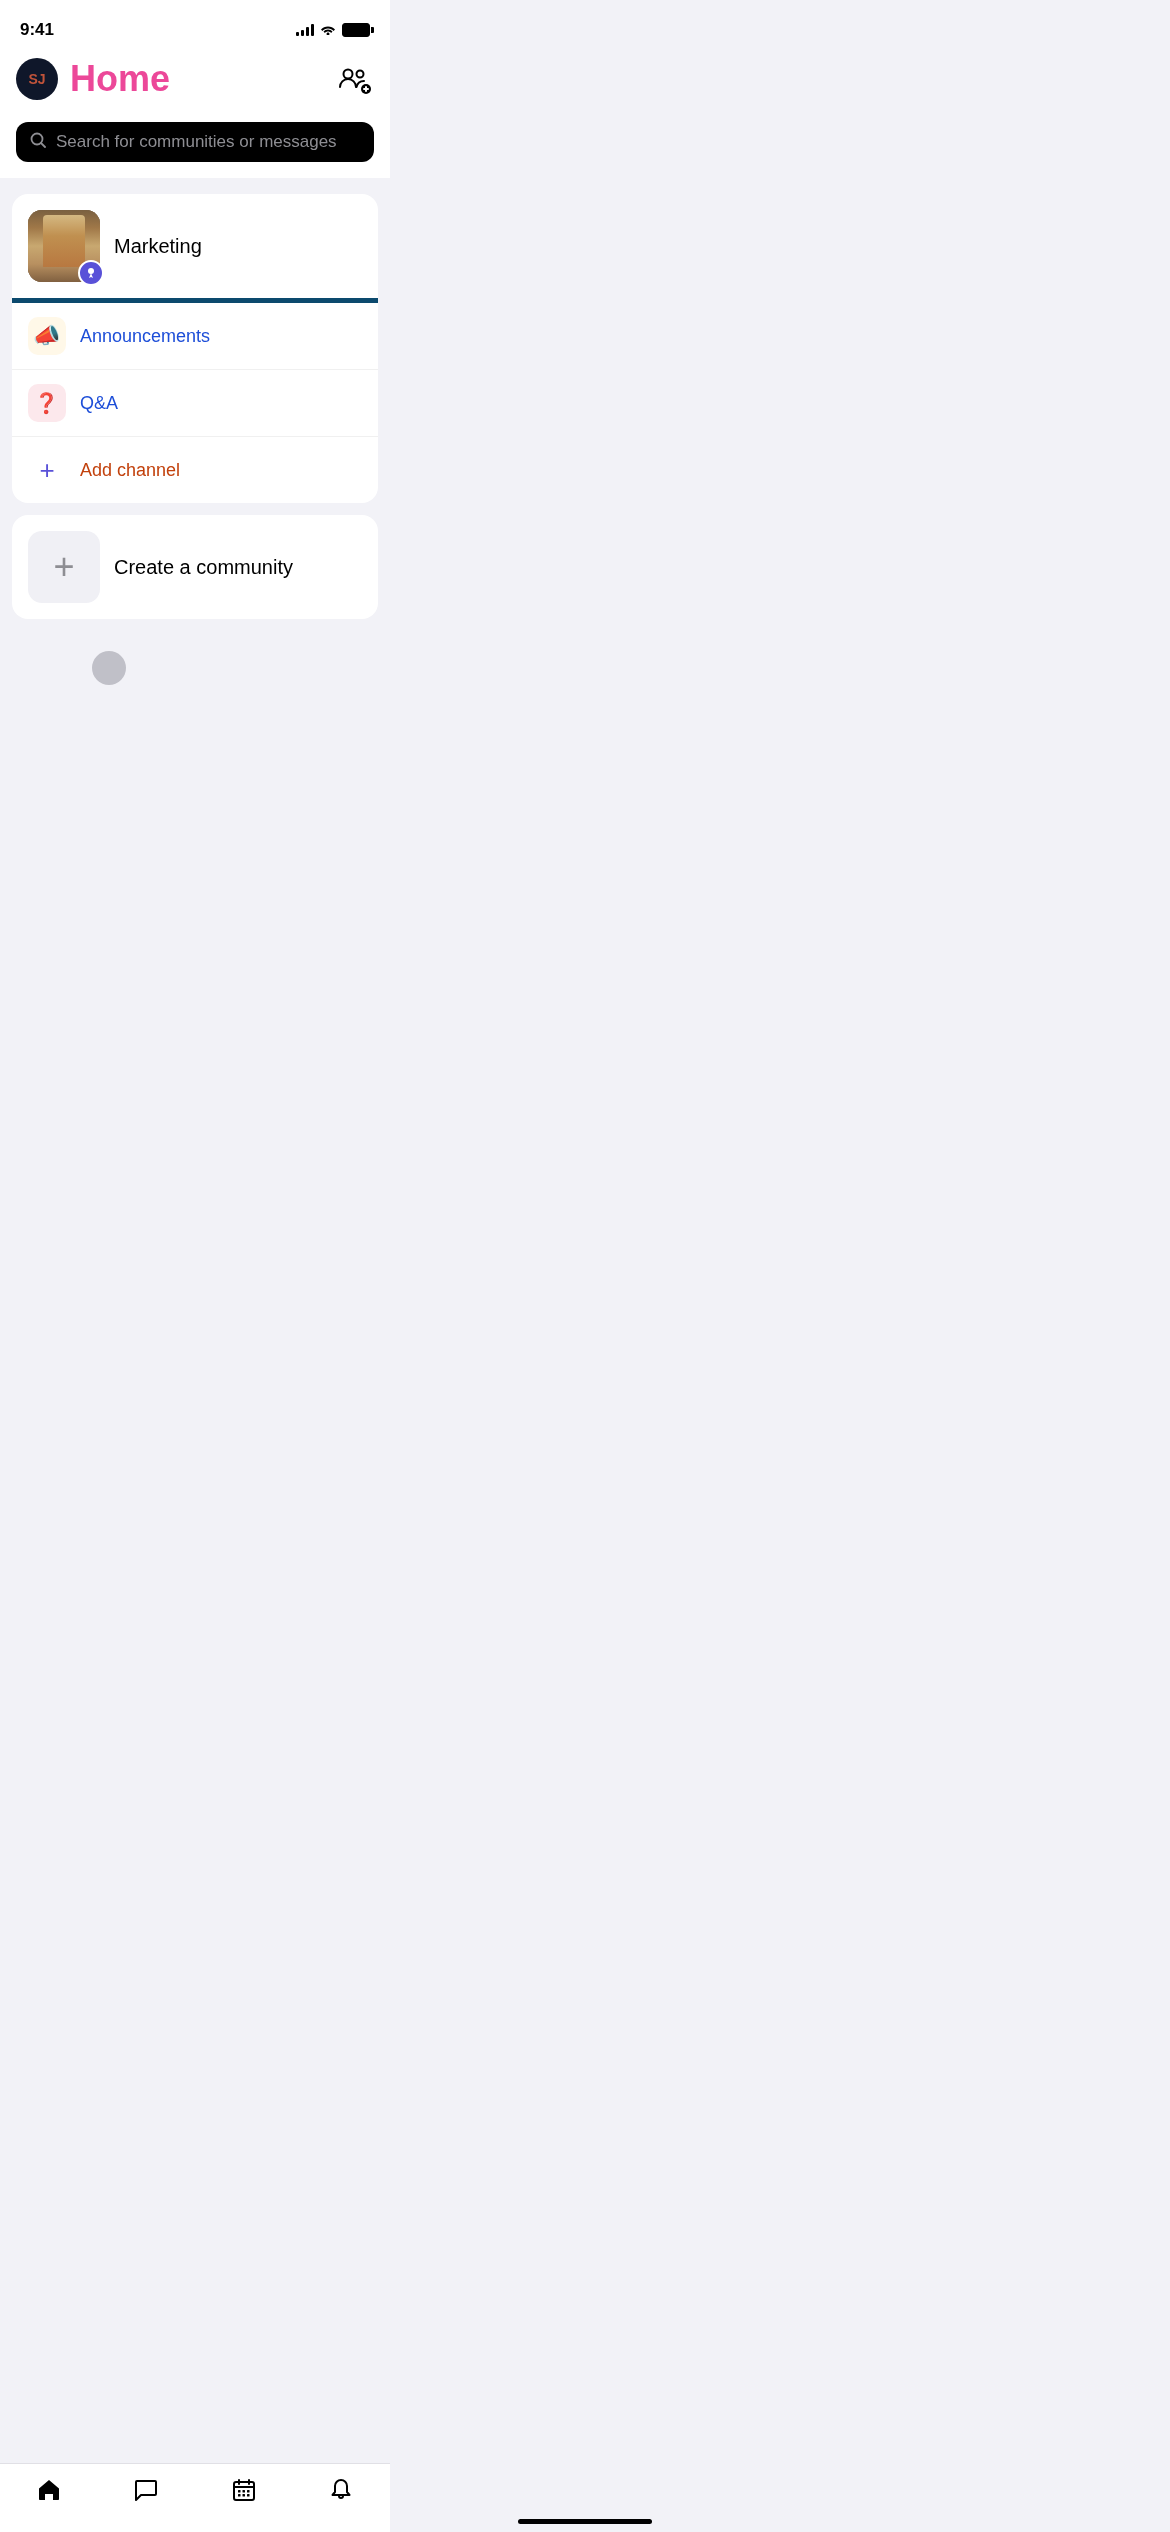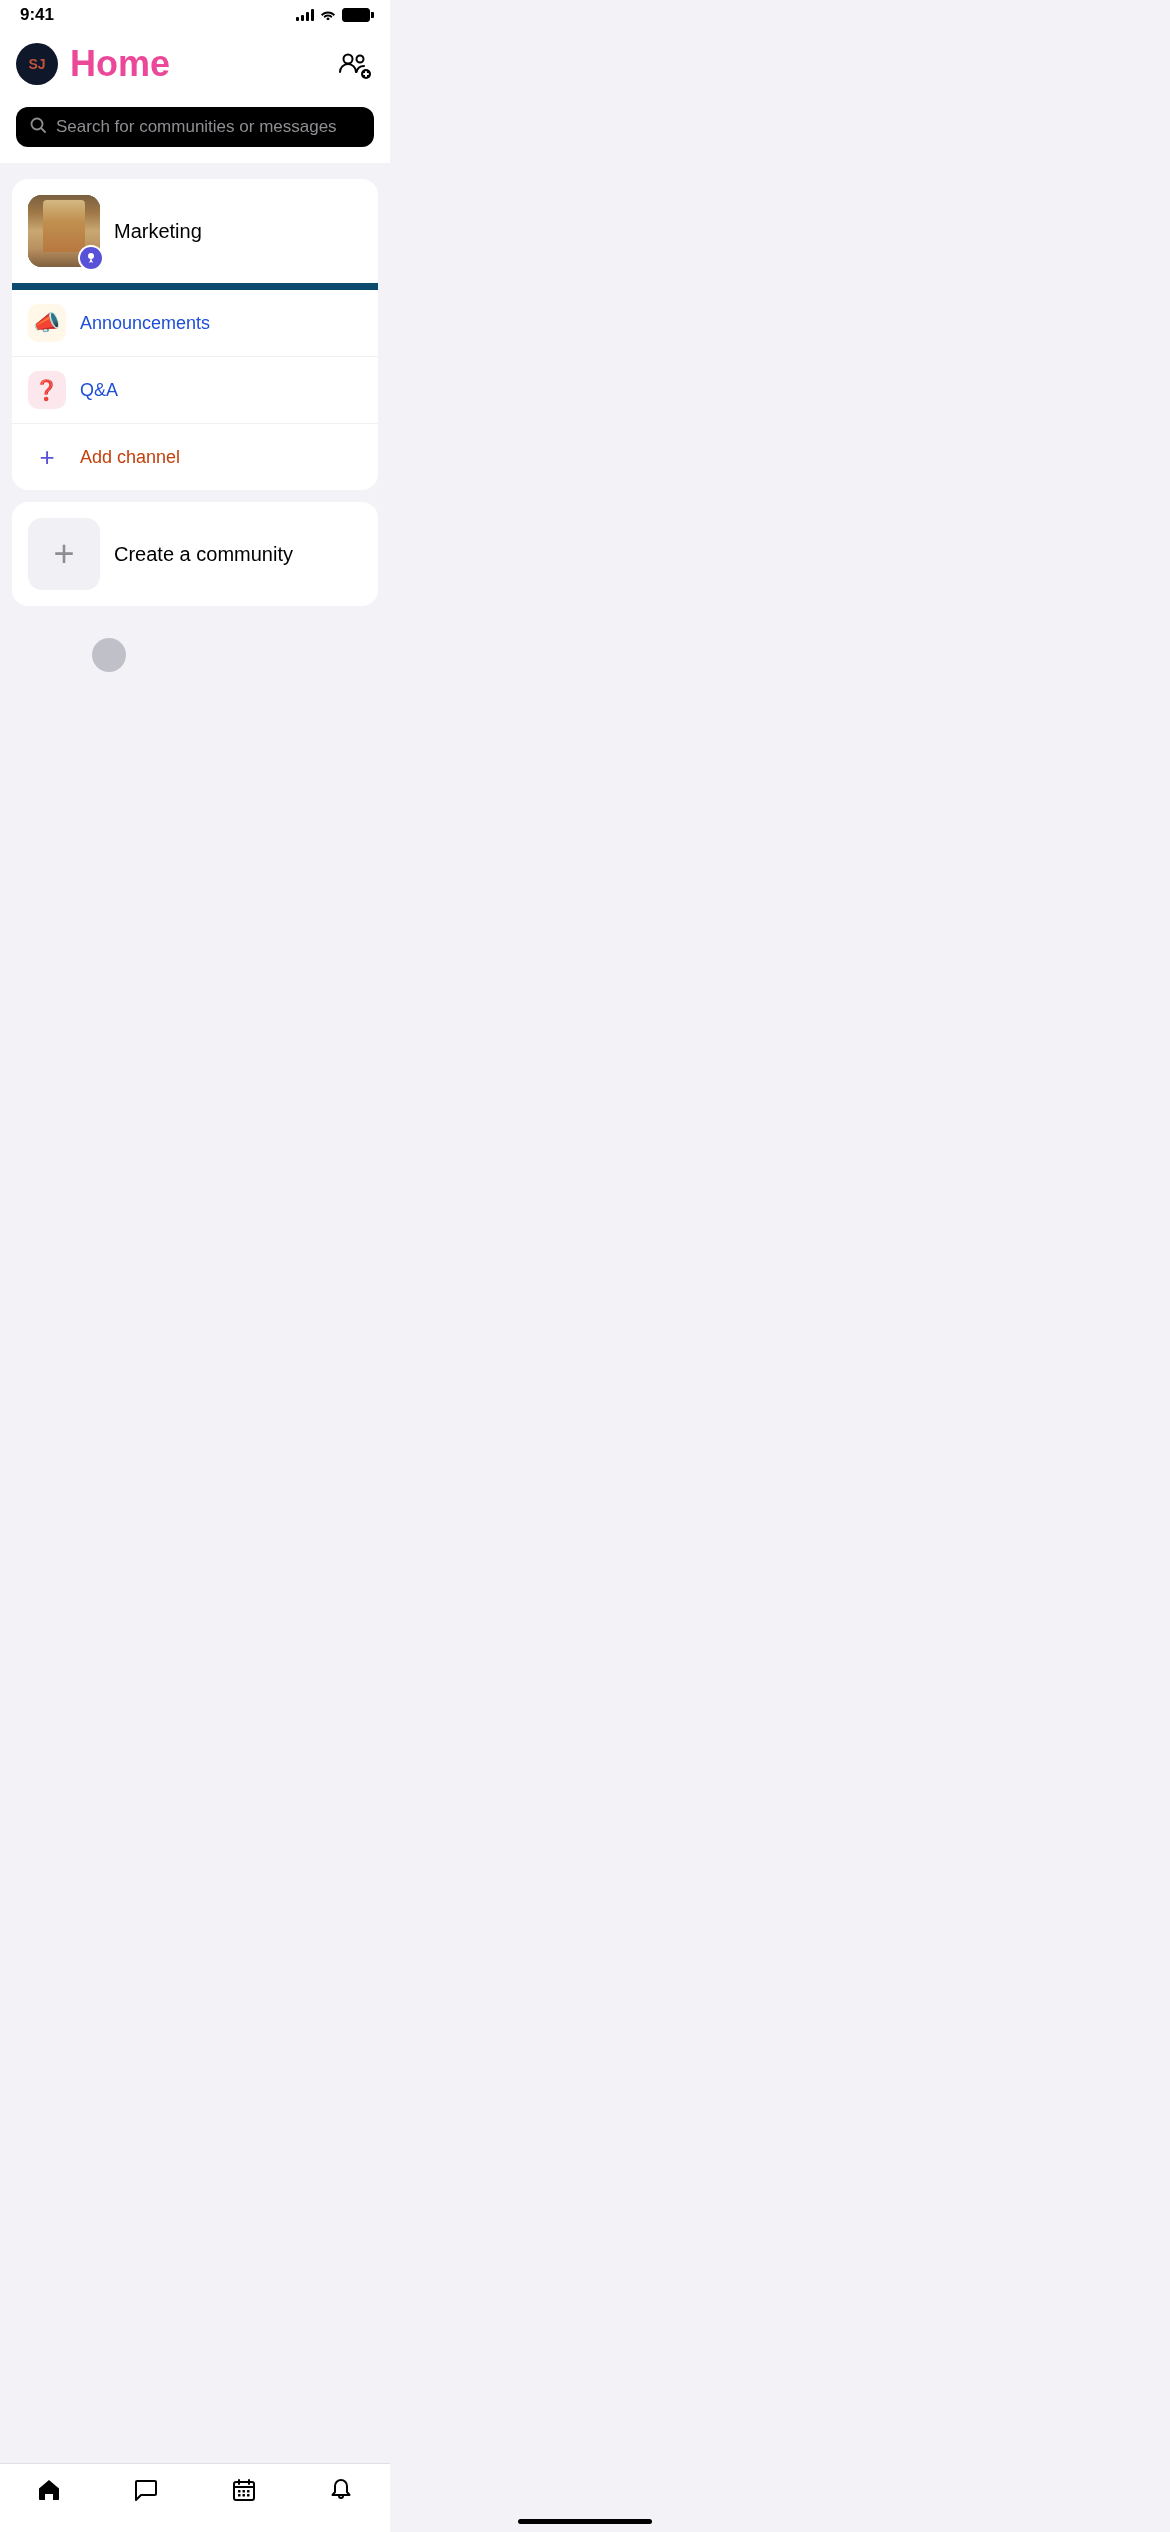--- a/index.html
+++ b/index.html
@@ -15,21 +15,21 @@
       background-color: #f2f2f7;
       font-family: -apple-system, BlinkMacSystemFont, 'Helvetica Neue', sans-serif;
       overflow-x: hidden;
     }
 
     
     .status-bar {
       display: flex;
       justify-content: space-between;
       align-items: center;
-      padding: 5px 20px 8px 20px;
+      padding: 20px 20px 8px 20px;
       background: #fff;
       text-align: center;
     }
 
     .status-time {
       font-size: 17px;
       font-weight: 600;
       color: #000;
     }
 
@@ -165,21 +165,21 @@
       background: #fff;
       border-radius: 16px;
       overflow: hidden;
     }
 
     .community-header {
       display: flex;
       align-items: center;
       padding: 16px 16px 16px 16px;
       gap: 14px;
-      border-bottom: 7px solid #0c4a6e;
+      border-bottom: 5px solid #0c4a6e;
     }
 
     .community-image-wrapper {
       position: relative;
       width: 72px;
       height: 72px;
       flex-shrink: 0;
     }
 
     .community-image {

